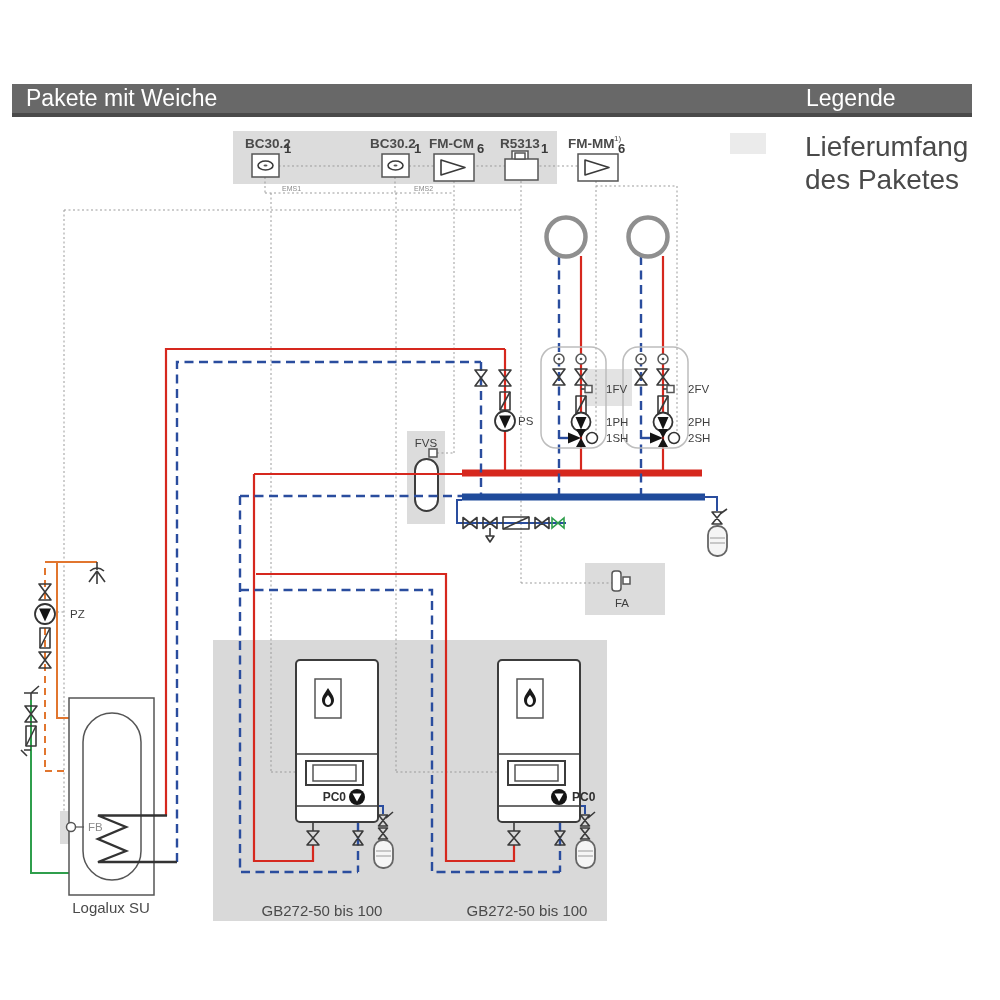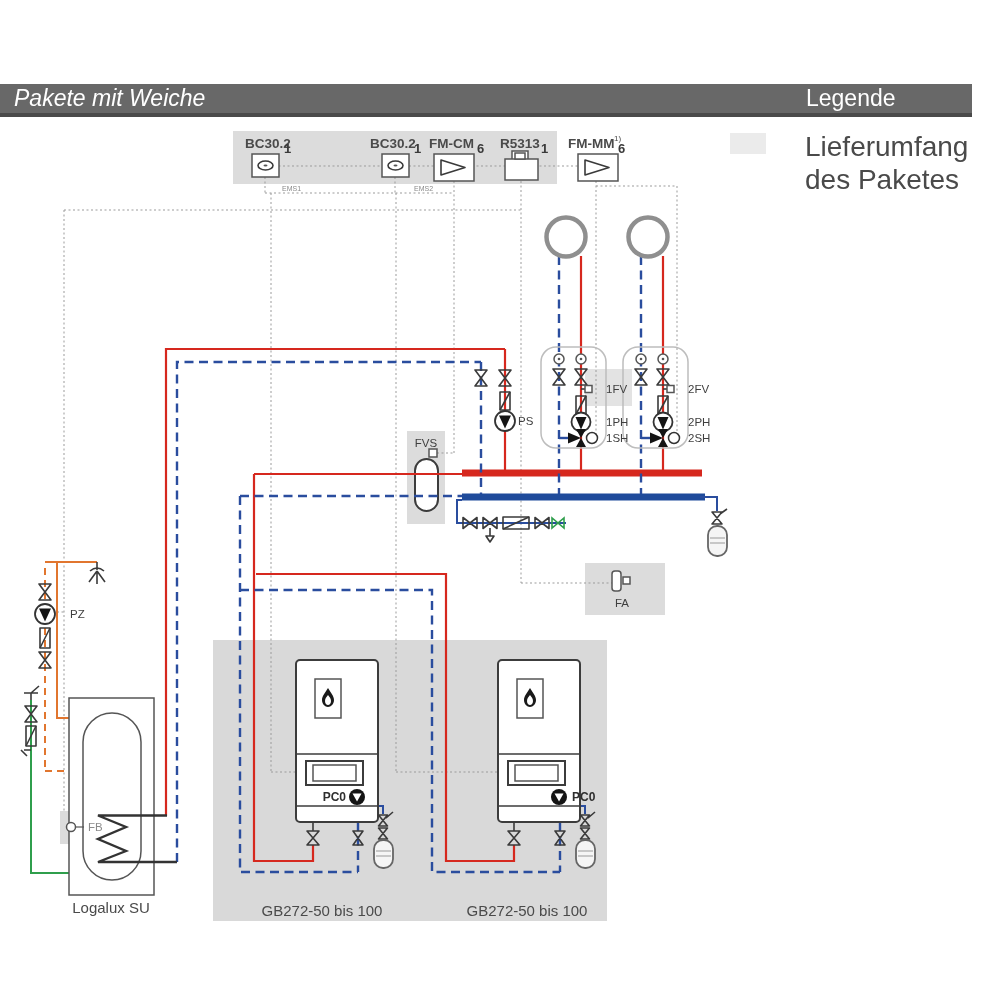--- a/index.html
+++ b/index.html
@@ -1,18 +1,18 @@
 <!DOCTYPE html>
 <html><head>
 <meta charset="utf-8">
 <style>
   html,body{margin:0;padding:0;background:#fff;}
   body{width:1000px;height:1000px;position:relative;font-family:"Liberation Sans",sans-serif;-webkit-font-smoothing:antialiased;}
   .hbar{position:absolute;top:84px;height:29px;background:#686868;border-bottom:4px solid #4a4a4a;color:#fff;font-size:23px;line-height:29px;white-space:nowrap;}
-  .hbar.left{left:0;width:809px;font-style:italic;}
+  .hbar.left{left:12px;width:809px;}
   .hbar.right{left:720px;width:252px;}
   .hbar .txt{padding-left:14px;display:inline-block;}
   .hbar.right .txt{padding-left:86px;}
   .legend-swatch{position:absolute;left:730px;top:133px;width:36px;height:21px;background:#ebebeb;}
   .legend-text{position:absolute;left:805px;top:130px;width:185px;font-size:28px;line-height:1.18;color:#4a4a4a;}
   svg{position:absolute;left:0;top:0;}
   svg text{fill:#3f3f3f;font-family:"Liberation Sans",sans-serif;}
   .mod-label{font-size:13.5px;font-weight:600;fill:#4a4a4a;}
   .qty{font-size:13px;font-weight:700;fill:#3a3a3a;}
   .sup{font-size:8px;fill:#4a4a4a;}

